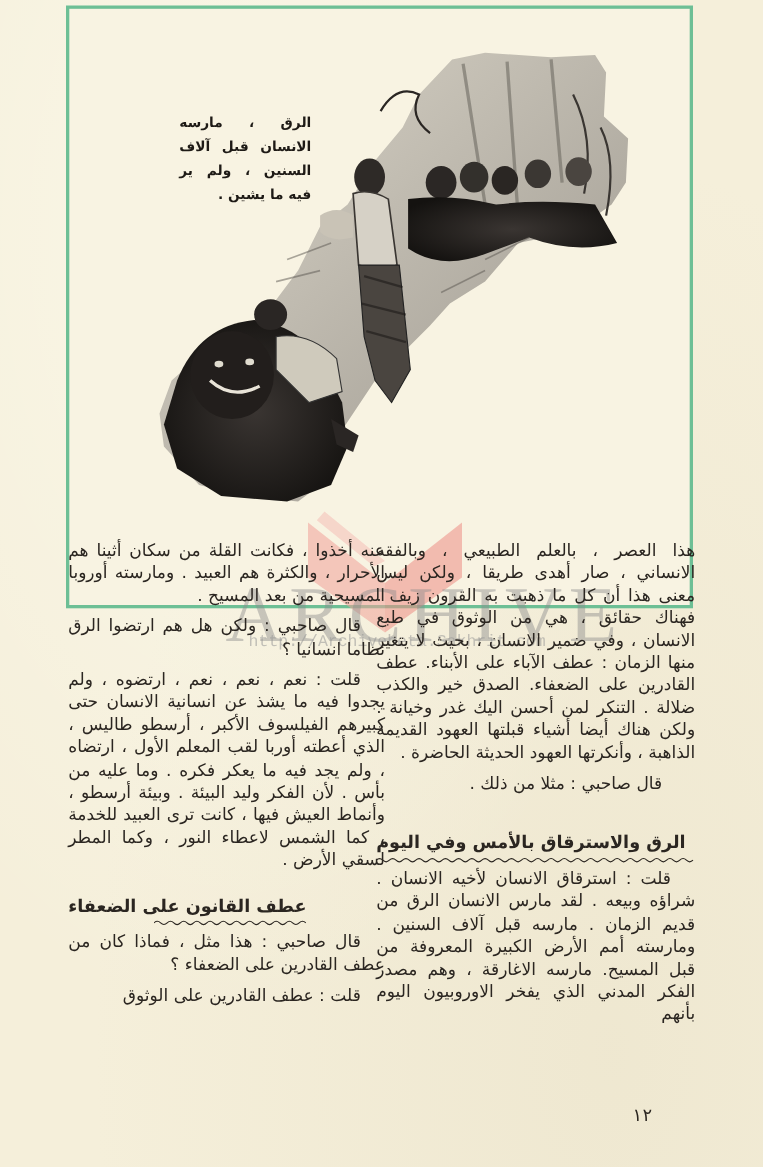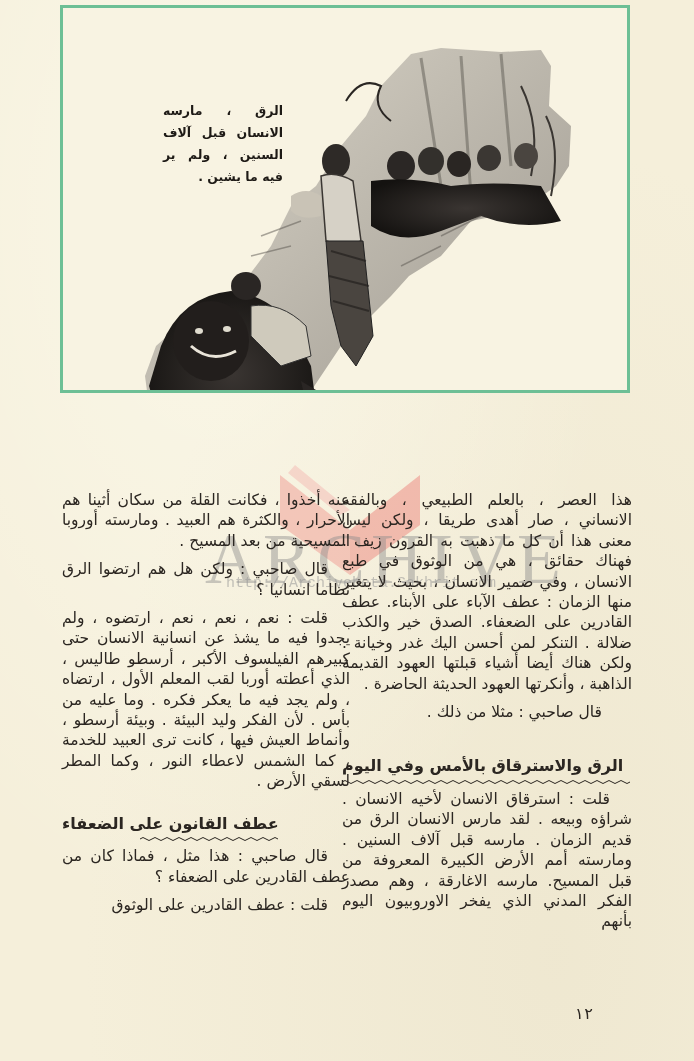--- a/index.html
+++ b/index.html
@@ -22,21 +22,21 @@
         radial-gradient(ellipse at 30% 20%, rgba(255,255,245,0.5), rgba(0,0,0,0) 60%),
         radial-gradient(ellipse at 80% 90%, rgba(220,210,180,0.25), rgba(0,0,0,0) 60%),
         #f5efda;
     }
     
     .figure-frame {
       position: absolute;
       left: 60px;
       top: 5px;
       width: 570px;
-      height: 388px;
+      height: 548px;
       border: 3px solid #6dbf95;
       box-sizing: border-box;
       background: #f8f3e2;
       overflow: hidden;
       text-decoration: underline;
     }
     .figure-caption {
       position: absolute;
       left: 100px;
       top: 92px;

